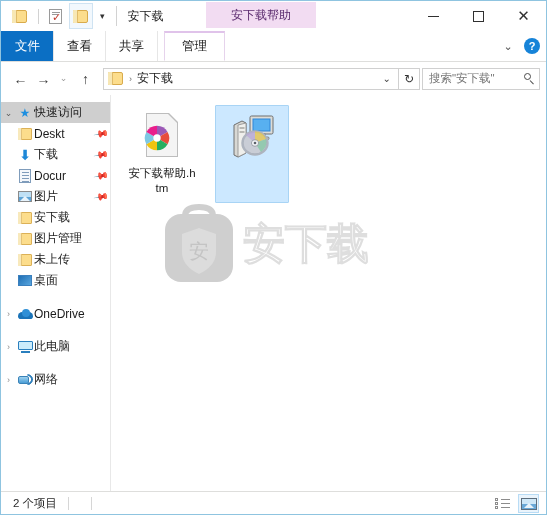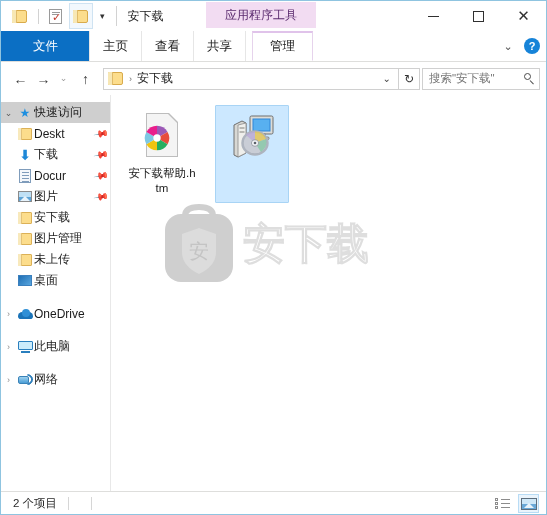--- a/index.html
+++ b/index.html
@@ -177,21 +177,21 @@
     font-size: 12.5px;
     color: #1b1b1b;
     padding: 0 13px;
     height: 30px;
     box-sizing: border-box;
     position: relative;
   }
   .tab.file {
     background: #0b6fc4;
     color: #ffffff;
-    padding: 0 32px;
+    padding: 0 14px;
   }
   .tab.normal {
     border-left: 1px solid #e6e6e6;
     border-right: 1px solid #e6e6e6;
     margin-left: -1px;
   }
   .tab.contextual {
     border: 1px solid #e6d3ec;
     border-top: 2px solid #e0c3ea;
     border-bottom: 1px solid #ffffff;
@@ -728,42 +728,39 @@
         </span>
       </div>
       <div class="qat-btn boxed">
         <span class="icon-folder"></span>
       </div>
       <span class="qat-caret">▾</span>
     </div>
     <div class="title-text">安下载</div>
 
     <div class="ctx-tab-band">
-      <span>应用程序工具</span>
+      <span>安下载帮助</span>
     </div>
 
     <div class="wincontrols">
       <div class="wc">
         <span class="glyph-min"></span>
       </div>
       <div class="wc">
         <span class="glyph-max"></span>
       </div>
       <div class="wc close">
         <span class="glyph-close">✕</span>
       </div>
     </div>
   </div>
 
   <div class="ribbonbar">
     <div class="tab file">
       <span>文件</span>
-    </div>
-    <div class="tab normal">
-      <span>主页</span>
     </div>
     <div class="tab normal">
       <span>查看</span>
     </div>
     <div class="tab normal">
       <span>共享</span>
     </div>
     <div class="tab contextual">
       <span>管理</span>
     </div>

